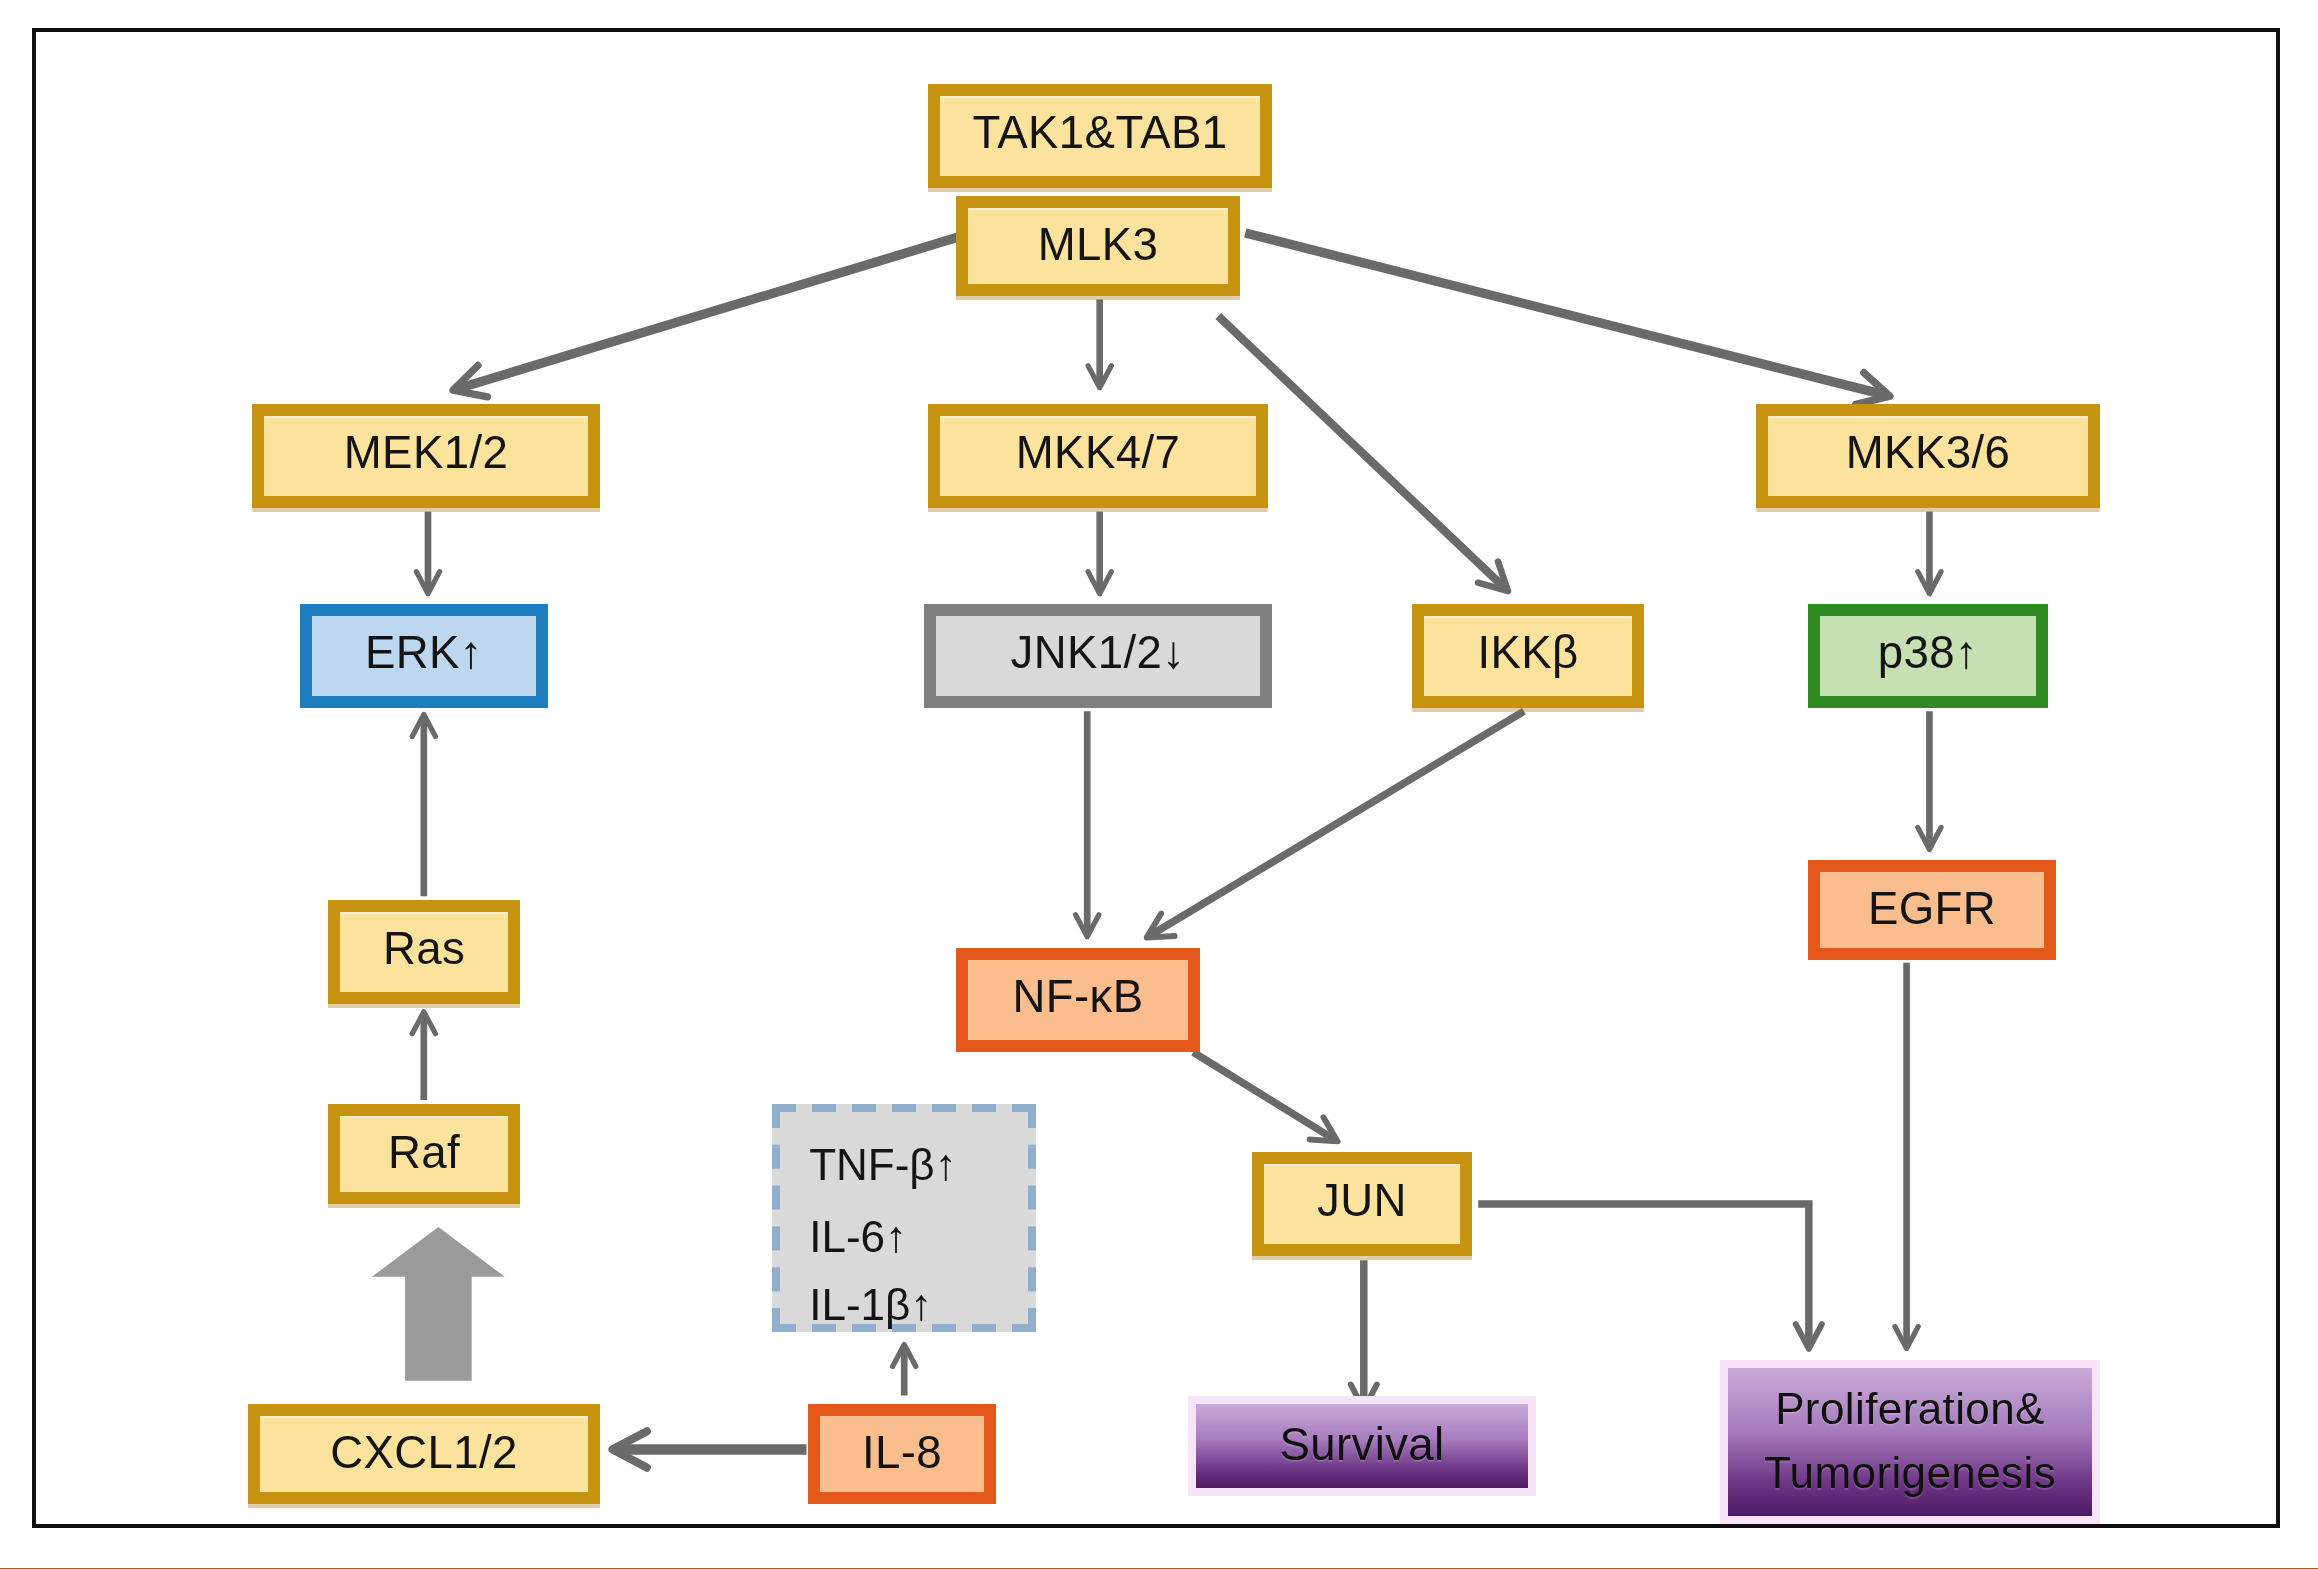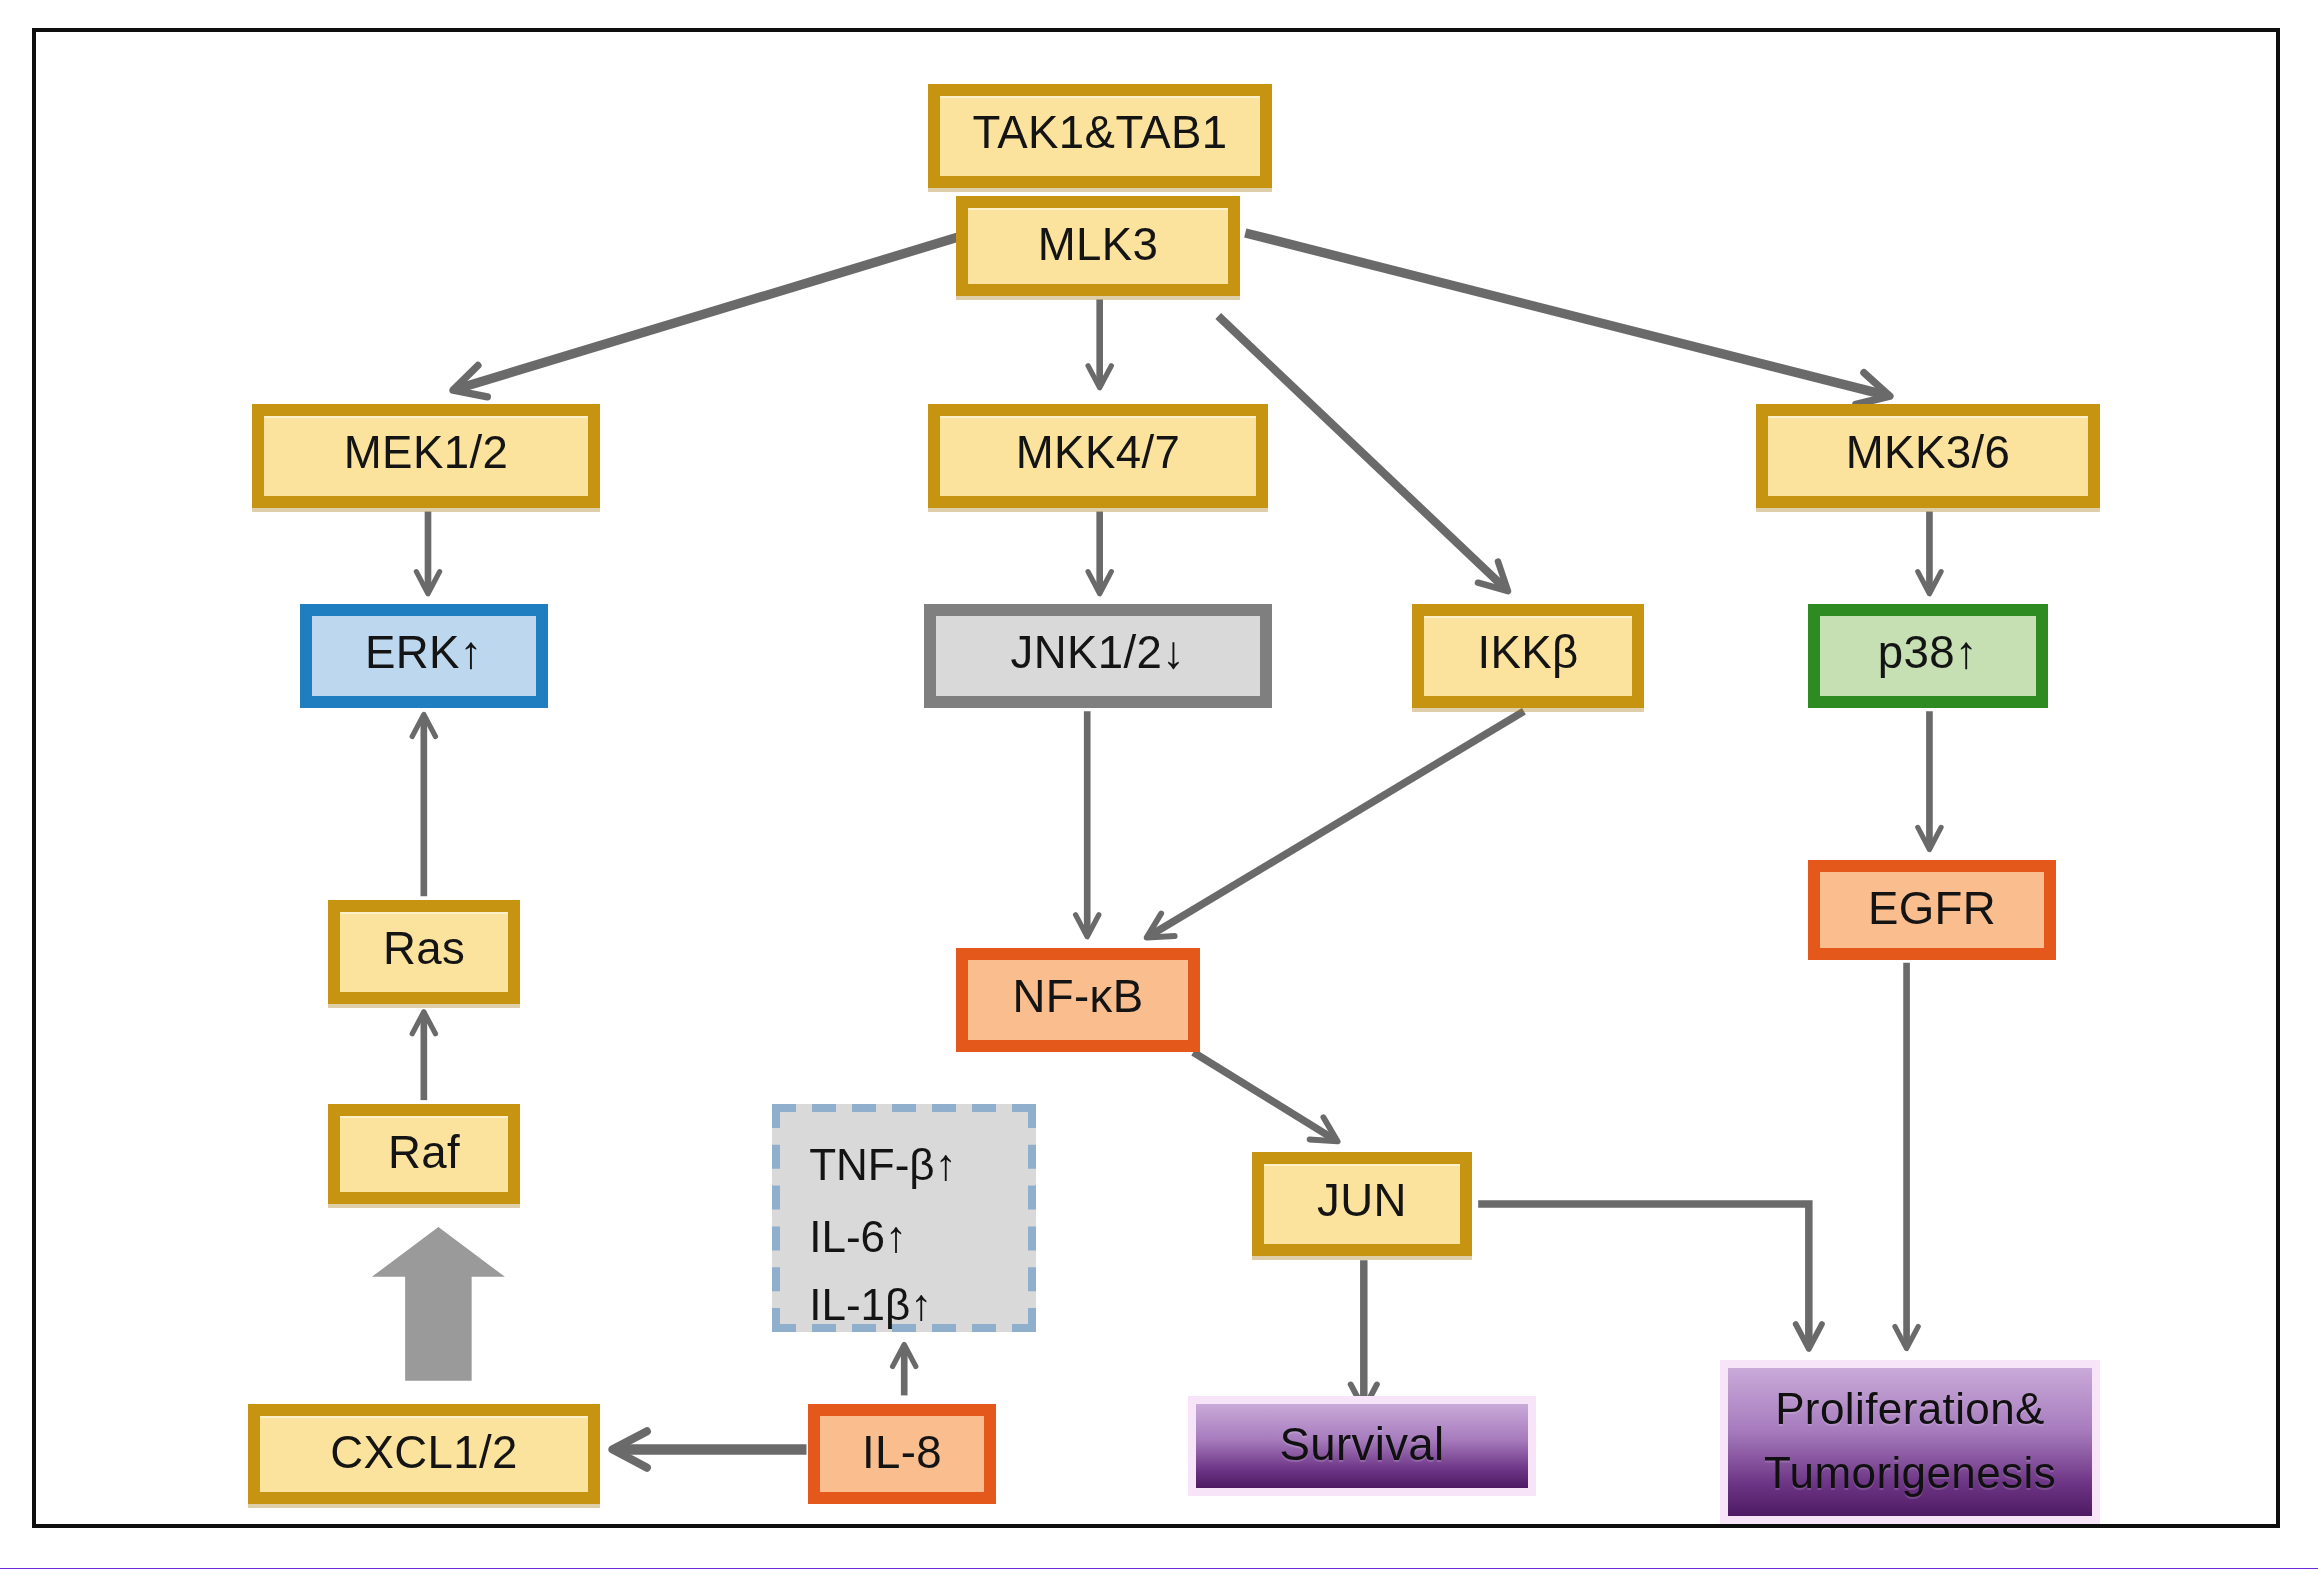--- a/index.html
+++ b/index.html
@@ -1,16 +1,16 @@
 <!DOCTYPE html>
 <html style="font-size:8.3px"><head>
 <meta charset="utf-8">
 <style>
   html,body{margin:0;padding:0;background:#ffffff;}
-  .viewport{width:2319px;height:1569px;overflow:hidden;background:#6d28d9;}
+  .viewport{width:2319px;height:1569px;overflow:hidden;background:#a16207;}
   .stage{position:relative;width:580px;height:392px;background:#fff;
          transform:scale(4);transform-origin:0 0;
          font-family:"Liberation Sans", sans-serif;color:#141414;}
   .frame{position:absolute;left:7.8px;top:7.3px;width:562px;height:375px;
          border:1.6px solid #0e0e0e;box-sizing:border-box;}
   .node{position:absolute;box-sizing:border-box;display:flex;align-items:center;justify-content:center;
         font-size:11.4px;letter-spacing:0.1px;line-height:1;white-space:nowrap;}
   .yellow{background:#fbe39d;border:3.1px solid #c79412;box-shadow:inset 0 0.5px 0 rgba(255,255,255,.45), 0 1px 0 rgba(160,115,10,.35);}
   .blue{background:#bdd7ee;border:3.1px solid #1e7ec0;}
   .grayb{background:#d9d9d9;border:3.1px solid #7f7f7f;}

